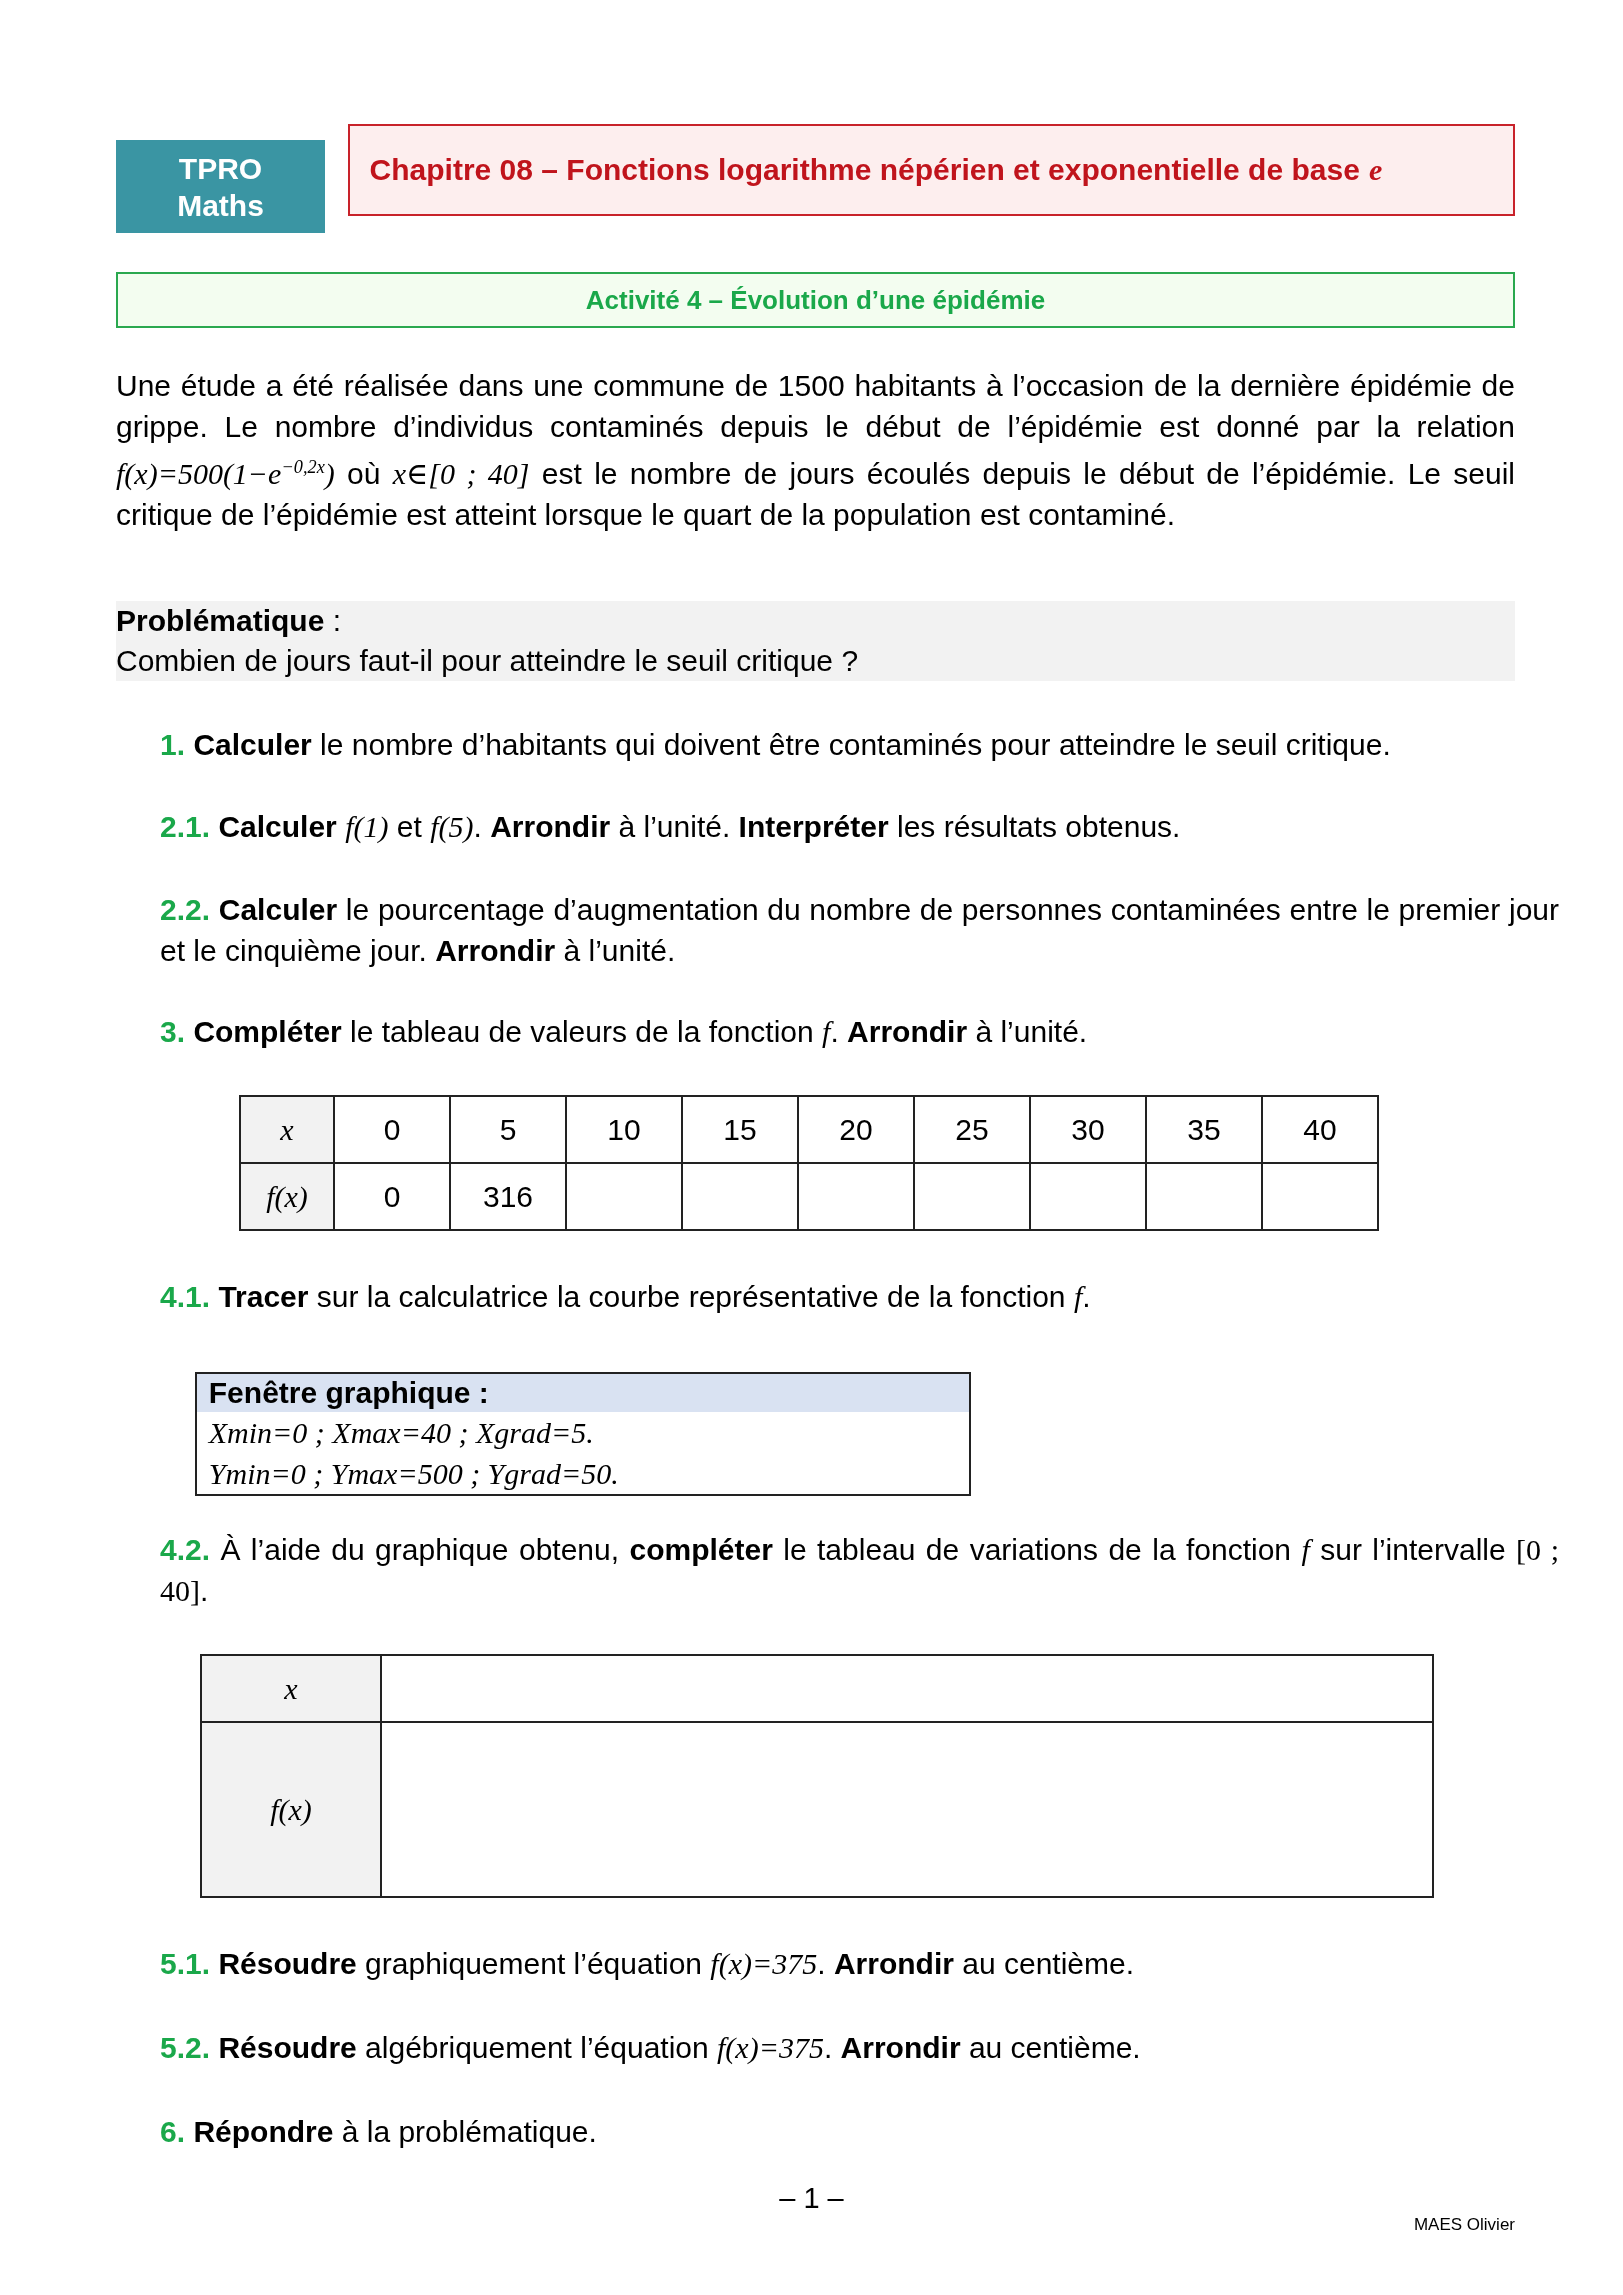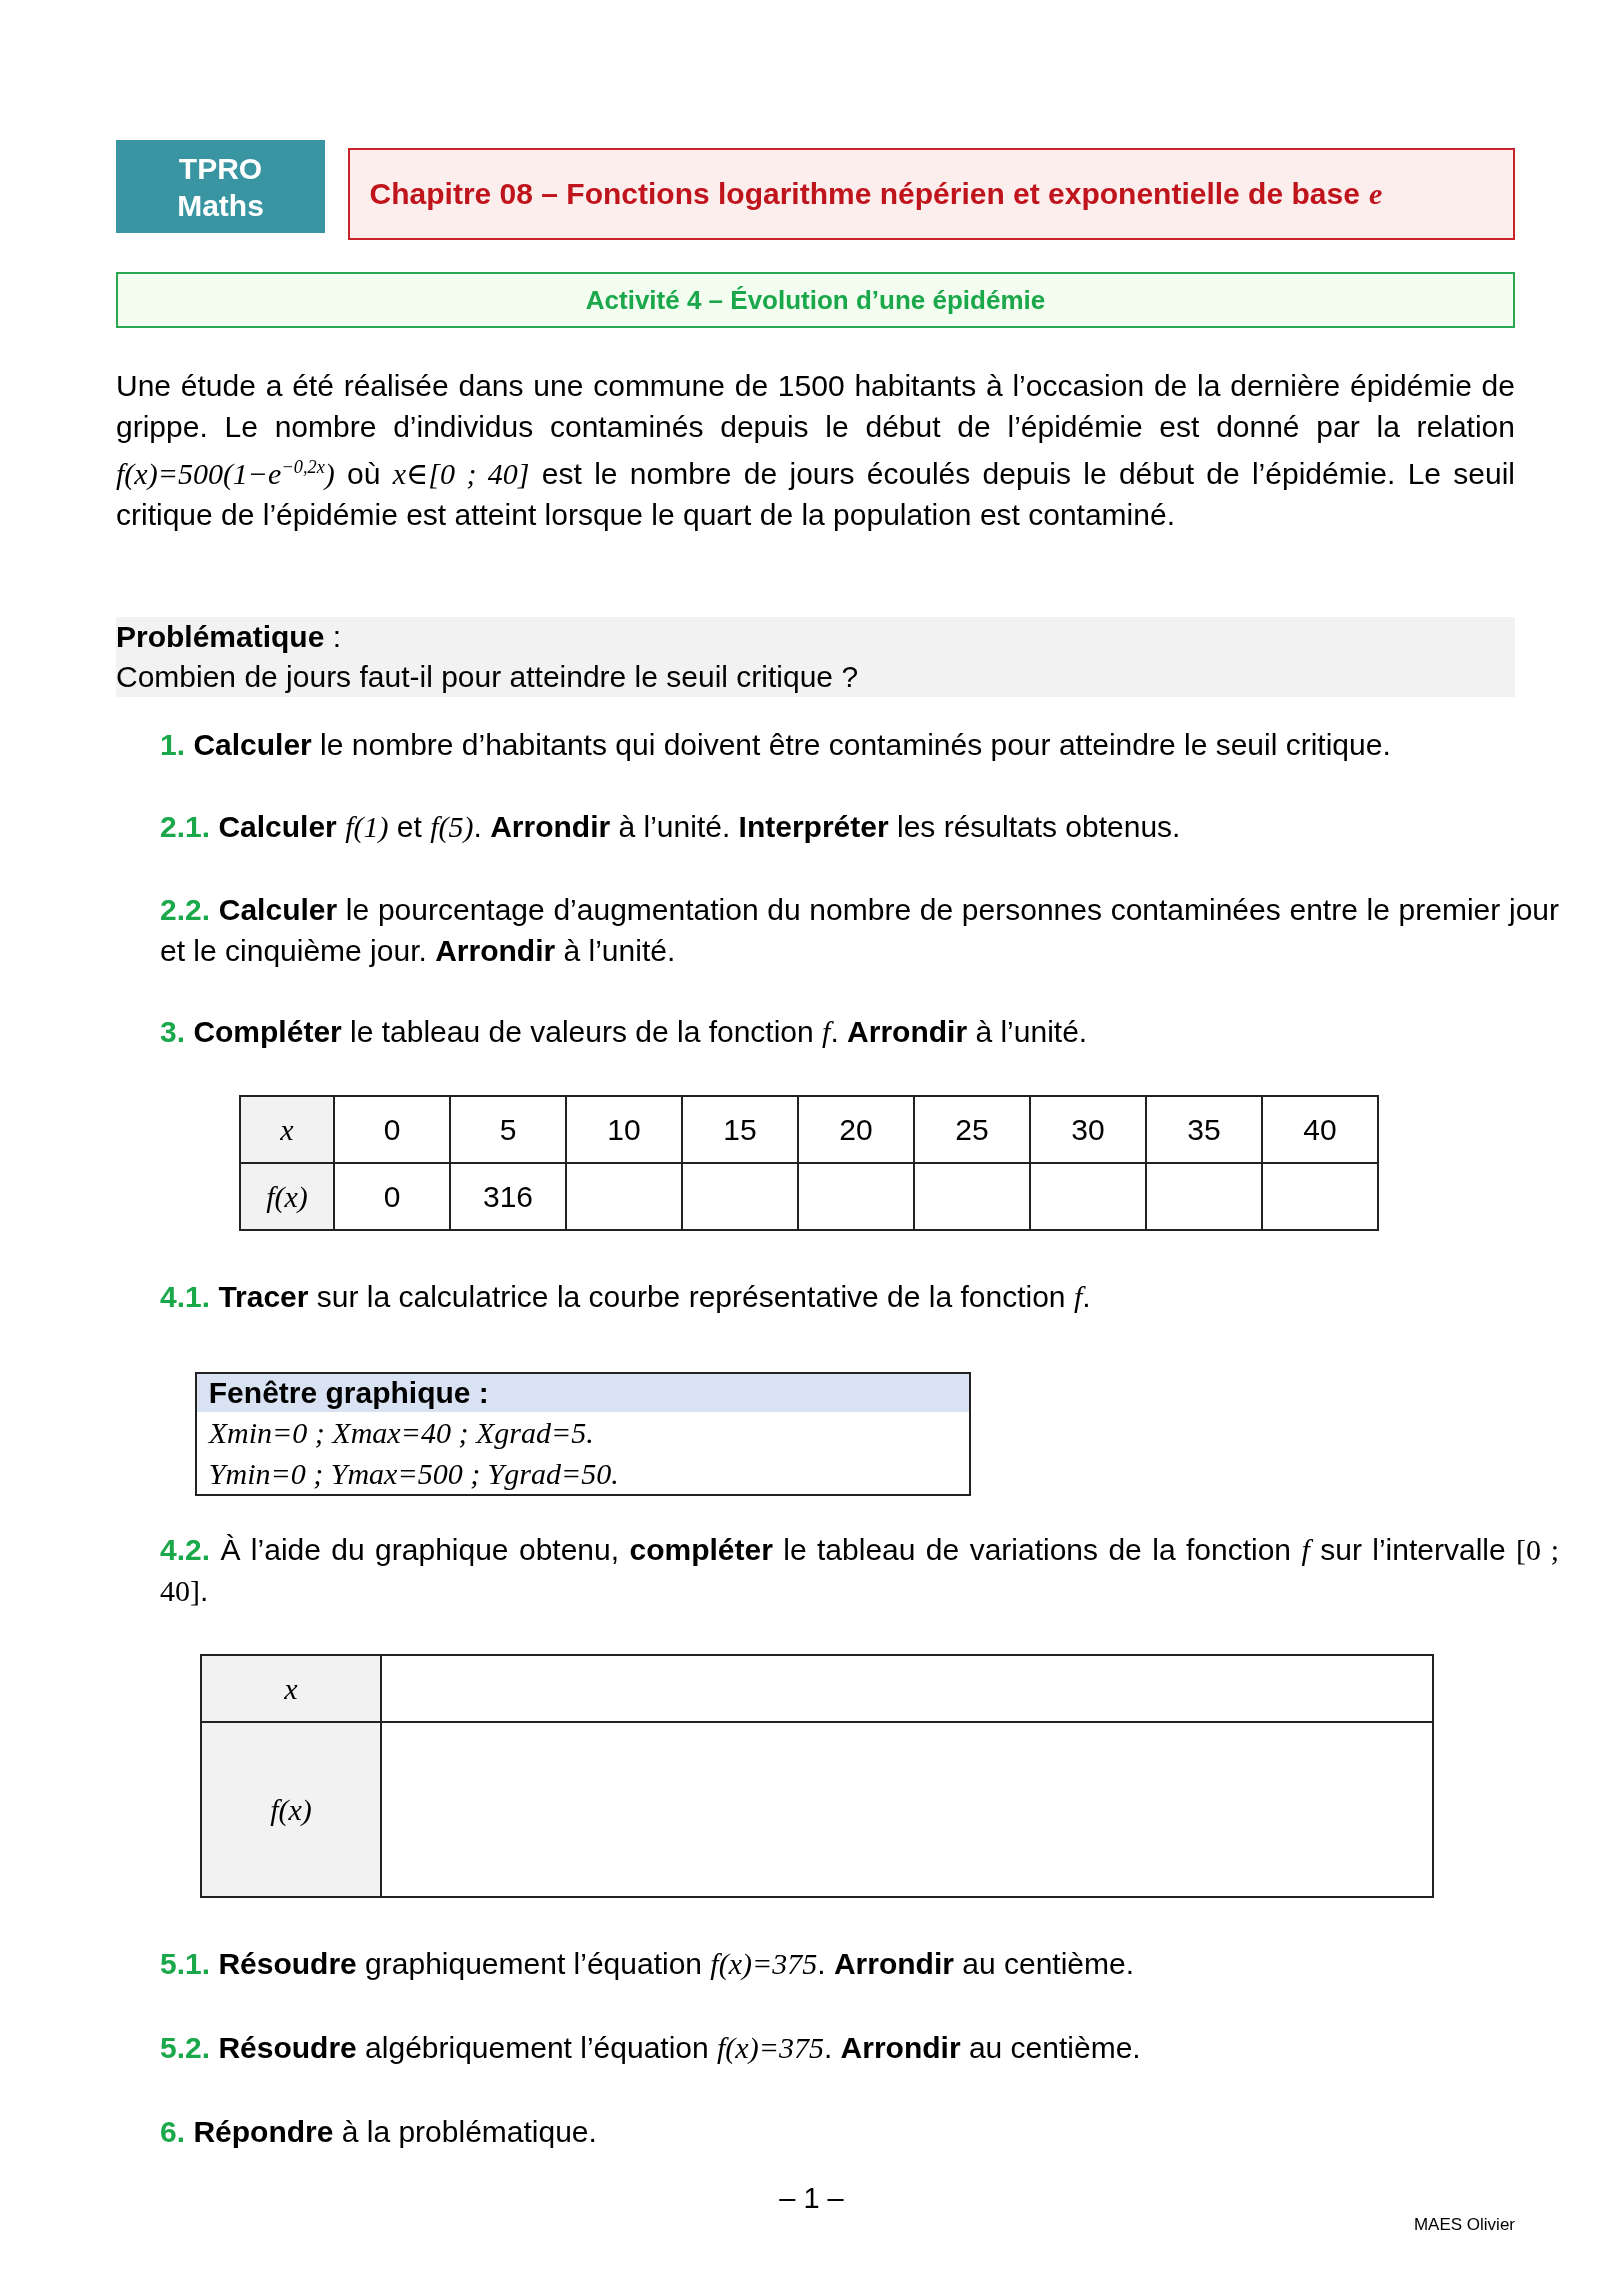--- a/index.html
+++ b/index.html
@@ -7,32 +7,32 @@
          font-family: "Liberation Sans", sans-serif; color: #000; }
   .abs { position: absolute; }
   .math { font-family: "Liberation Serif", "DejaVu Serif", serif; font-style: italic; }
   .mathn { font-family: "Liberation Serif", "DejaVu Serif", serif; font-style: normal; }
   .green { color: #1aa84a; font-weight: bold; }
   b { font-weight: bold; }
 
   #tpro { left: 116px; top: 140px; width: 209px; height: 93px; background: #3a95a3;
           color: #fff; font-weight: bold; font-size: 30px; line-height: 37px;
           display: flex; flex-direction: column; align-items: center; justify-content: center; text-align: center; }
-  #chapter { left: 348px; top: 148px; width: 1167px; height: 92px; background: #fdeeee;
+  #chapter { left: 348px; top: 124px; width: 1167px; height: 92px; background: #fdeeee;
              border: 2px solid #c8222a; box-sizing: border-box; display: flex; align-items: center;
              padding-left: 19.6px; color: #c0141c; font-weight: bold; font-size: 30px; }
   #chapter .e { font-family: "Liberation Serif", serif; font-style: italic; margin-left: 9.2px; }
   #activity { left: 116px; top: 272px; width: 1399px; height: 56px; background: #f3fdf0;
               border: 2px solid #2aa84f; box-sizing: border-box; display: flex; align-items: center;
               justify-content: center; color: #1aa84a; font-weight: bold; font-size: 26px; }
 
   .para { left: 116px; width: 1399px; font-size: 30px; line-height: 41px; text-align: justify; }
   #intro { top: 365px; }
   #problem { left: 116px; top: 601px; width: 1399px; height: 80px; background: #f2f2f2;
-             font-size: 30px; line-height: 40px; margin-top: 16px; }
+             font-size: 30px; line-height: 40px; }
   .q { left: 116px; width: 1399px; font-size: 30px; line-height: 41px; text-align: justify; margin-left: 44px; }
 
   table.values { position: absolute; left: 239px; top: 1095px; border-collapse: collapse; }
   table.values td { border: 2px solid #222; width: 114px; height: 65px; text-align: center;
                     font-size: 30px; padding: 0; }
   table.values td.hdr { width: 92px; background: #f2f2f2; }
 
   #window { left: 195px; top: 1360px; width: 776px; height: 124px; border: 2px solid #222; box-sizing: border-box; margin-top: 12px; }
   #window .wt { background: #d9e2f2; font-weight: bold; font-size: 30px; height: 38px; line-height: 38px; padding-left: 11.8px; }
   #window .wl { font-size: 30px; line-height: 41px; padding-left: 11.8px; }

